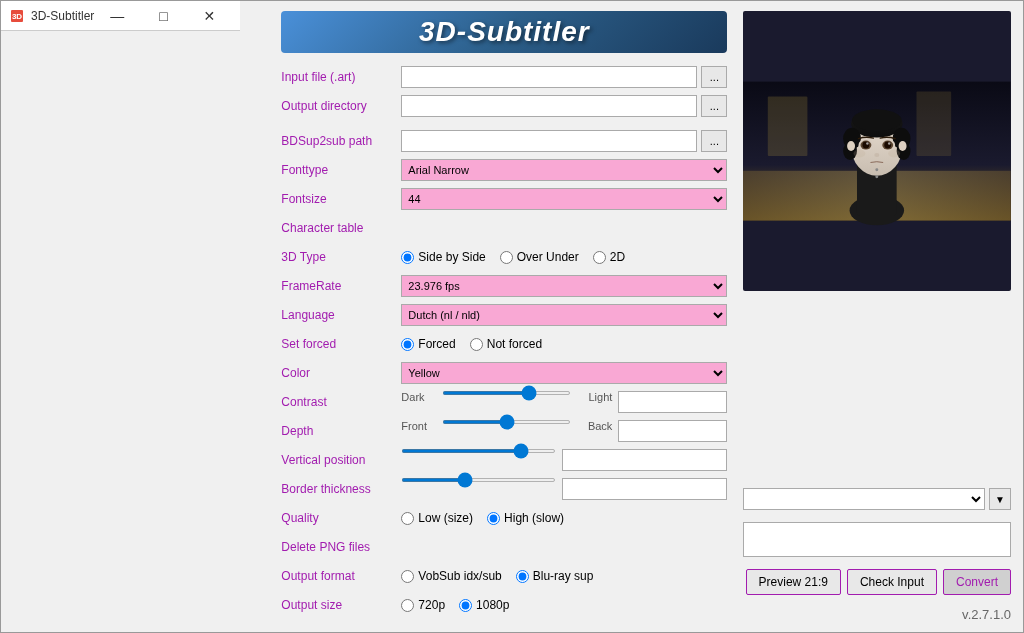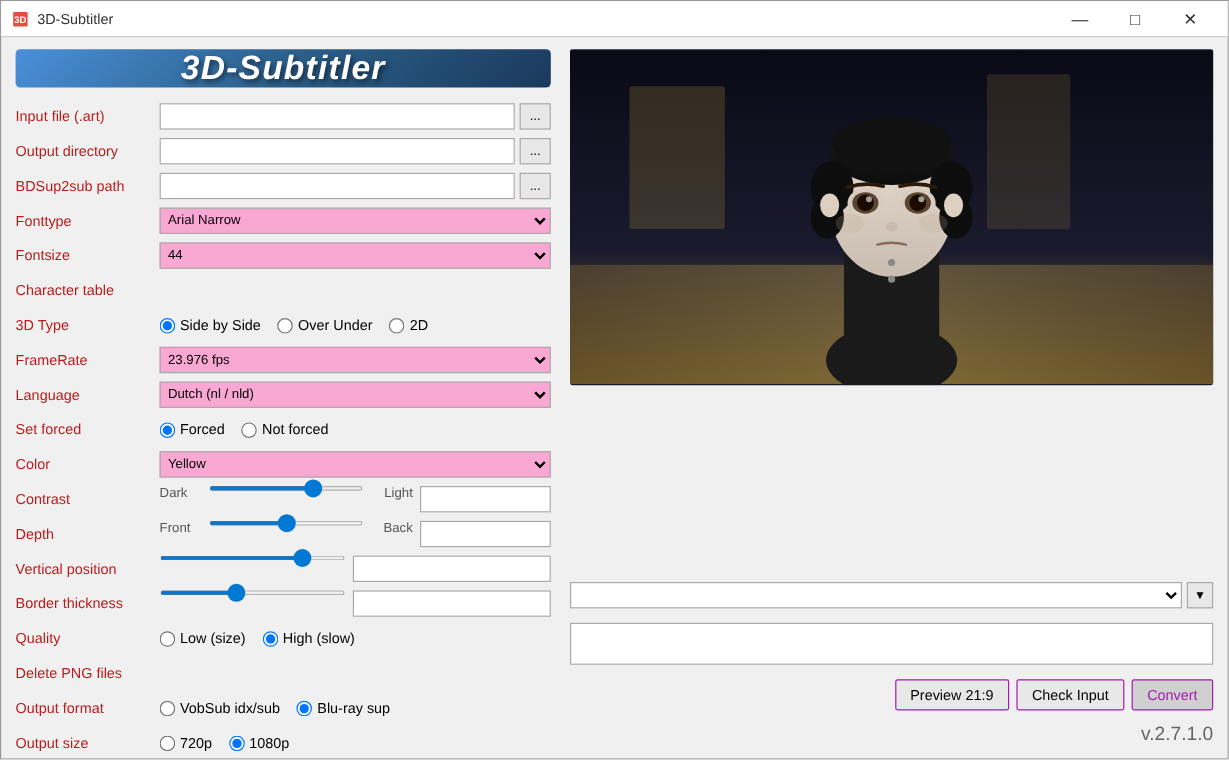--- a/index.html
+++ b/index.html
@@ -10,21 +10,22 @@
       width: 1024px;
       height: 633px;
       overflow: hidden;
     }
     .window {
       width: 1024px;
       height: 633px;
       background: #f0f0f0;
       border: 1px solid #999;
       display: flex;
-      flex-direction: column;
+      flex-direction: row;
+      gap: 29px;
     }
     .title-bar {
       background: #fff;
       height: 30px;
       display: flex;
       align-items: center;
       padding: 0 8px;
       border-bottom: 1px solid #ccc;
       flex-shrink: 0;
     }
@@ -89,21 +90,21 @@
     }
     .form-row {
       display: flex;
       align-items: center;
       margin-bottom: 5px;
       min-height: 24px;
     }
     .form-label {
       width: 120px;
       flex-shrink: 0;
-      color: #b91c1c;
+      color: #a21caf;
       font-size: 12px;
     }
     .form-control {
       flex: 1;
       display: flex;
       align-items: center;
       gap: 4px;
     }
     input[type="text"] {
       height: 22px;
@@ -229,21 +230,21 @@
       gap: 6px;
       margin-top: 4px;
     }
     .convert-btn {
       background: #d0d0d0;
       color: #a21caf;
       cursor: default;
     }
     .version-text {
       text-align: right;
-      font-size: 16px;
+      font-size: 13px;
       color: #666;
       margin-top: 4px;
     }
     .separator {
       height: 8px;
     }
   </style>
 </head>
 <body>
 

